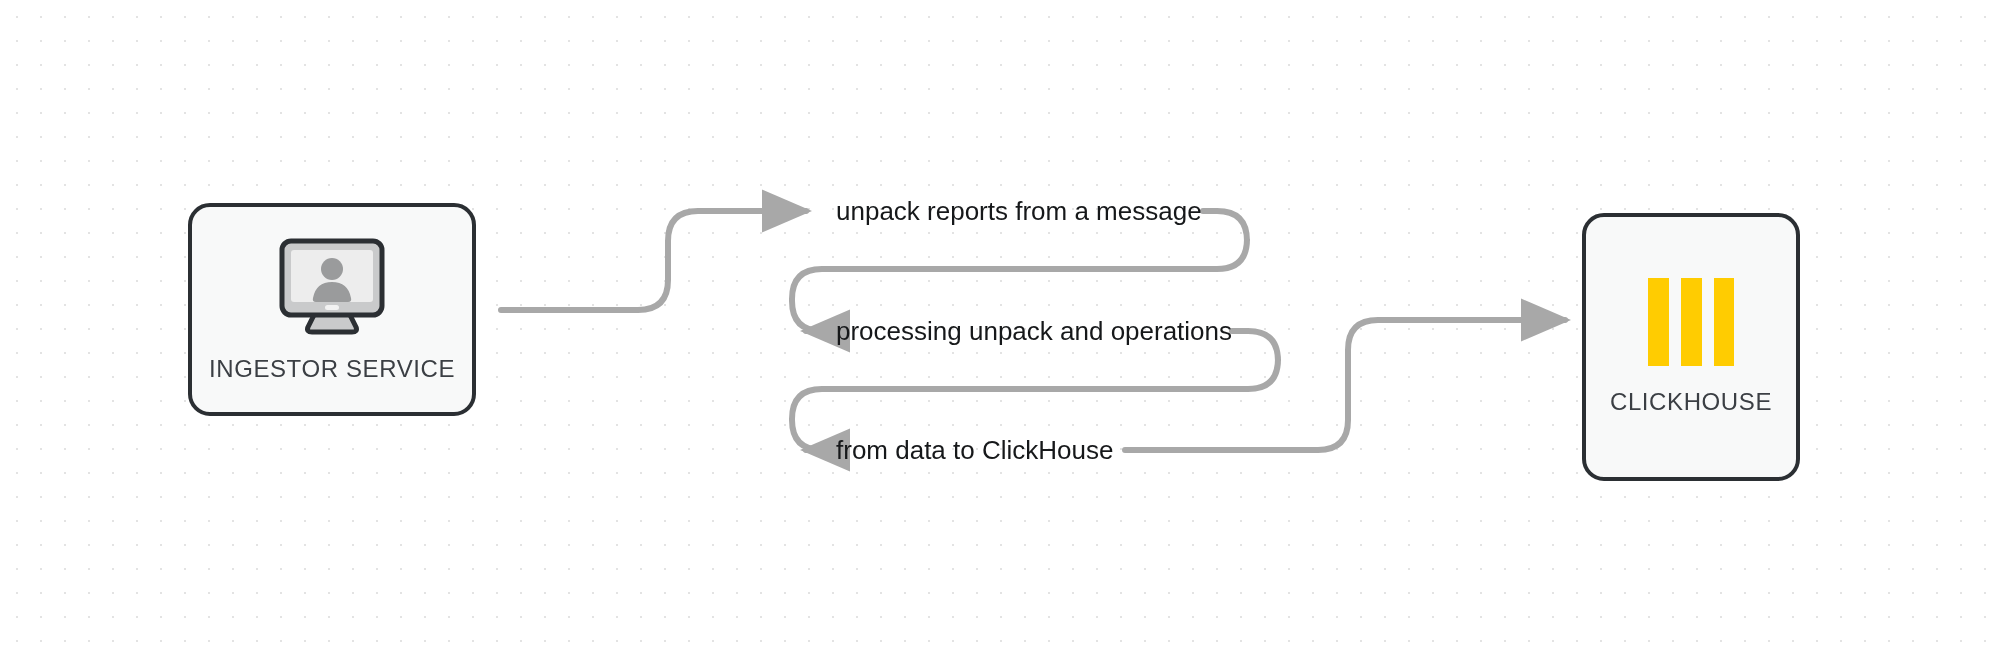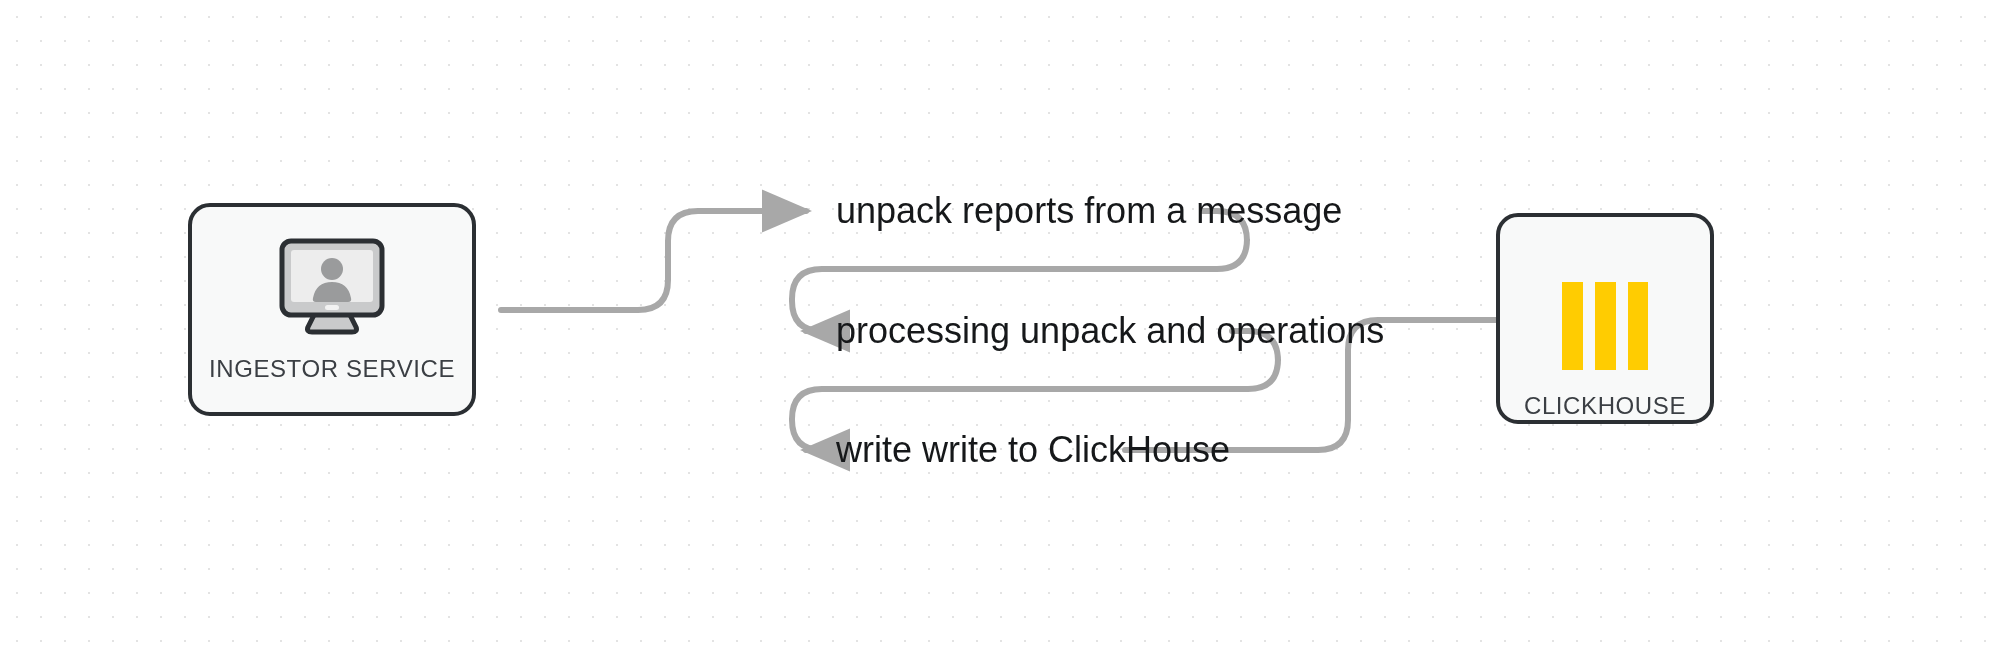--- a/index.html
+++ b/index.html
@@ -44,34 +44,33 @@
     font-family: "Liberation Sans", sans-serif;
   }
   #node-ingestor {
     left: 188px;
     top: 203px;
     width: 288px;
     height: 213px;
   }
   #node-ingestor .node-label { margin-top: 16px; }
   #node-clickhouse {
-    left: 1496px;
+    left: 1582px;
     top: 213px;
     width: 218px;
-    height: 211px;
-    justify-content: flex-end;
+    height: 268px;
   }
   #node-clickhouse .node-label { margin-top: 22px; }
   .icon-wrap {
     display: block;
     line-height: 0;
   }
   .edge-label {
     position: absolute;
-    font-size: 36px;
+    font-size: 26px;
     color: #16181a;
     white-space: nowrap;
     font-family: "Liberation Sans", sans-serif;
     transform: translateY(-50%);
   }
   #edge-label-0 { left: 836px; top: 211px; }
   #edge-label-1 { left: 836px; top: 331px; }
   #edge-label-2 { left: 836px; top: 450px; }
 </style>
 </head>
@@ -115,15 +114,15 @@
         <rect x="0" y="0" width="21" height="88" fill="#ffcc01"></rect>
         <rect x="33" y="0" width="21" height="88" fill="#ffcc01"></rect>
         <rect x="66" y="0" width="20" height="88" fill="#ffcc01"></rect>
       </svg>
     </span>
     <span class="node-label">CLICKHOUSE</span>
   </div>
 
   <div class="edge-label" id="edge-label-0">unpack reports from a message</div>
   <div class="edge-label" id="edge-label-1">processing unpack and operations</div>
-  <div class="edge-label" id="edge-label-2">write write to ClickHouse</div>
+  <div class="edge-label" id="edge-label-2">from data to ClickHouse</div>
 
 </div>
 
 </body></html>

